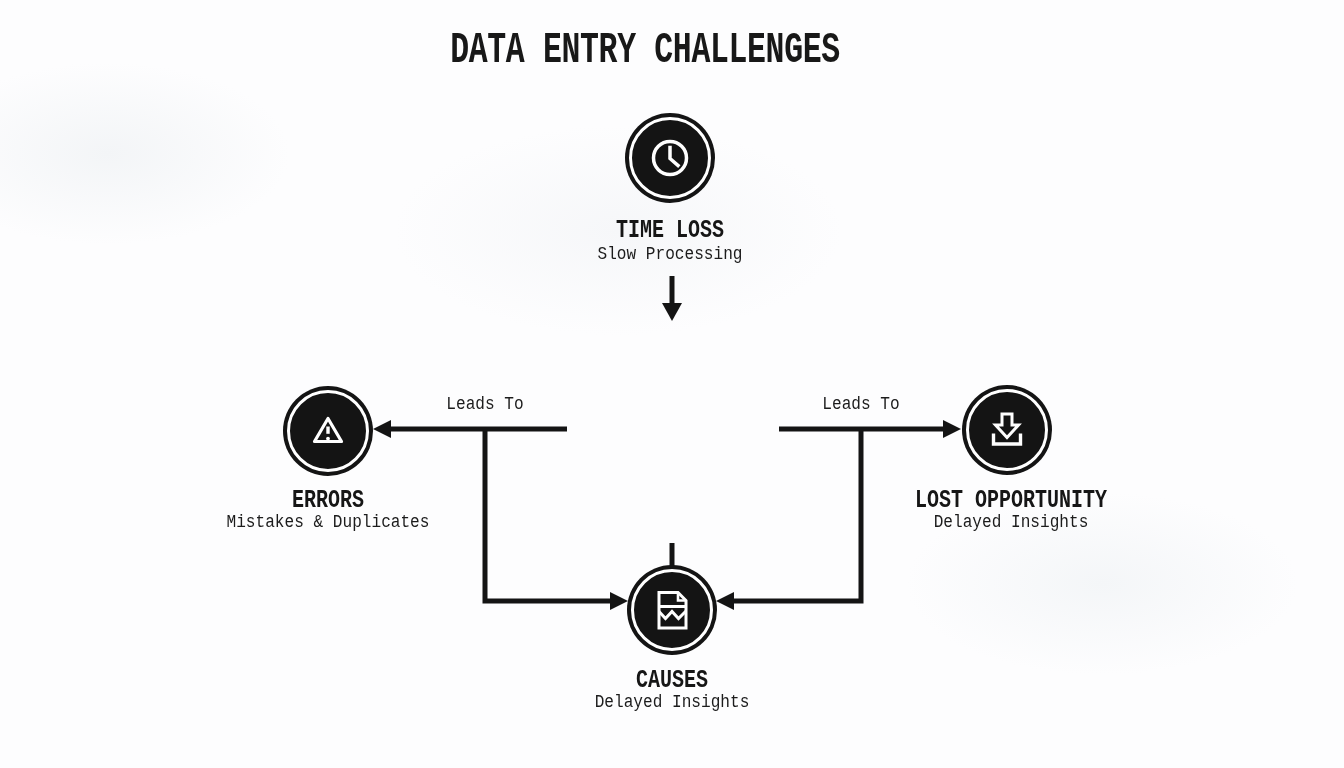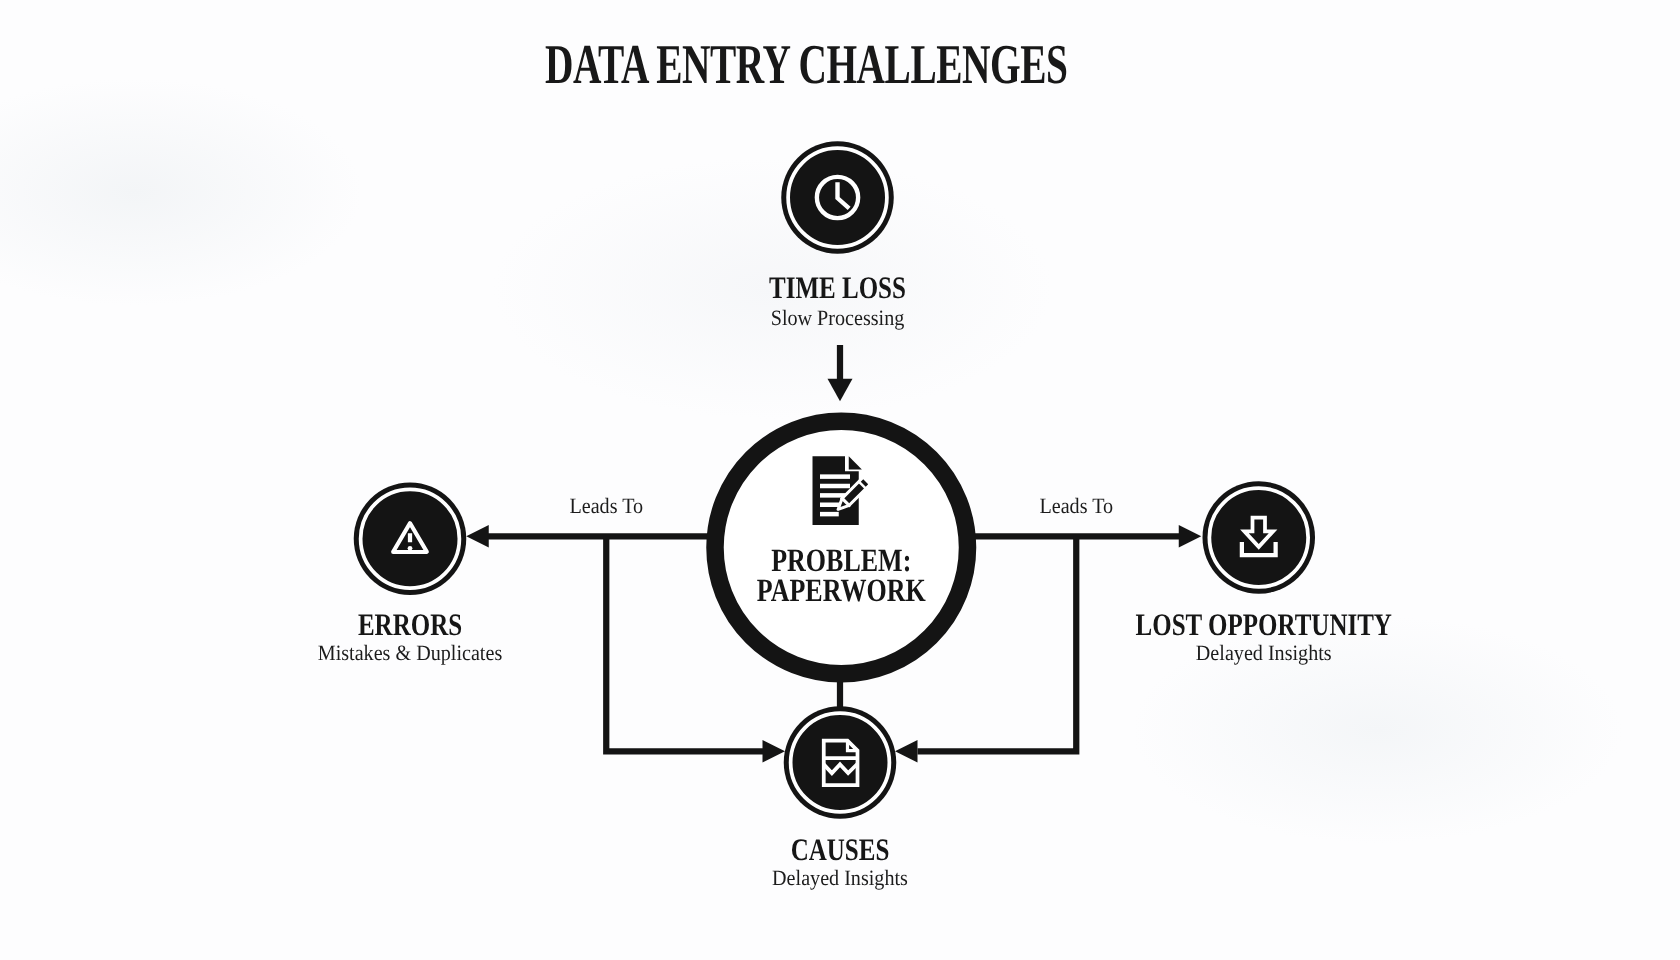--- a/index.html
+++ b/index.html
@@ -1,18 +1,18 @@
 <!DOCTYPE html>
 <html><head>
 <meta charset="utf-8">
 <style>
   html,body { margin:0; padding:0; }
   .canvas {
     position:relative; width:1344px; height:768px; overflow:hidden;
-    font-family:Liberation Serif, serif; color:#141414;
+    font-family:Liberation Mono, monospace; color:#141414;
     background:
       radial-gradient(260px 130px at 8% 20%, #f3f5f7 0%, rgba(243,245,247,0) 70%),
       radial-gradient(320px 150px at 46% 30%, #f6f7f9 0%, rgba(246,247,249,0) 70%),
       radial-gradient(280px 130px at 82% 76%, #f4f6f8 0%, rgba(244,246,248,0) 70%),
       #fdfdfe;
   }
   .title {
     position:absolute; top:25px; left:645px; white-space:nowrap;
     transform:translateX(-50%) scaleX(0.70); transform-origin:center;
     font-size:45px; font-weight:800; letter-spacing:-0.5px; color:#181818;
@@ -121,39 +121,17 @@
     <svg width="52" height="52" viewBox="-26 -26 52 52">
       <path d="M-13,-17.5 H6 L14,-9.5 V18 H-13 Z" fill="none" stroke="#fff" stroke-width="3"></path>
       <path d="M6,-17.5 V-9.5 H14" fill="none" stroke="#fff" stroke-width="2.6"></path>
       <path d="M-13,-3.5 H14" stroke="#fff" stroke-width="3"></path>
       <path d="M-13,1.5 L-6.5,8.5 L0,1.5 L6.5,8.5 L14,1" fill="none" stroke="#fff" stroke-width="3"></path>
     </svg>
   </div>
   <div class="bold-label lbl-causes">CAUSES</div>
   <div class="sub-label sub-causes">Delayed Insights</div>
 
-  <div class="center-circle">
-    <svg class="center-icon" width="64" height="64" viewBox="-32 -32 64 64">
-      <path d="M-23,-28 H3 V-16 H14 V27 H-23 Z" fill="#141414"></path>
-      <path d="M6,-28 L16.5,-17.5 H6 Z" fill="#141414"></path>
-      <g fill="#fff">
-        <rect x="-17" y="-13.5" width="24" height="3.6"></rect>
-        <rect x="-17" y="-6" width="24" height="3.6"></rect>
-        <rect x="-17" y="1.5" width="24" height="3.6"></rect>
-        <rect x="-17" y="9" width="24" height="3.6"></rect>
-        <rect x="-17" y="16.5" width="15" height="3.6"></rect>
-      </g>
-      <g transform="translate(7,5) rotate(45)">
-        <rect x="-4" y="-19" width="8" height="24" fill="#141414" stroke="#fff" stroke-width="2.4"></rect>
-        <path d="M-4,-14 H4" stroke="#fff" stroke-width="2"></path>
-        <path d="M-4,5 L0,13.5 L4,5 Z" fill="#141414" stroke="#fff" stroke-width="2.4" stroke-linejoin="round"></path>
-      </g>
-    </svg>
-    <div class="center-text">
-      <div>PROBLEM:</div>
-      <div>PAPERWORK</div>
-    </div>
-  </div>
 
   <div class="edge-label edge-left">Leads To</div>
   <div class="edge-label edge-right">Leads To</div>
 
 </div>
 
 </body></html>

